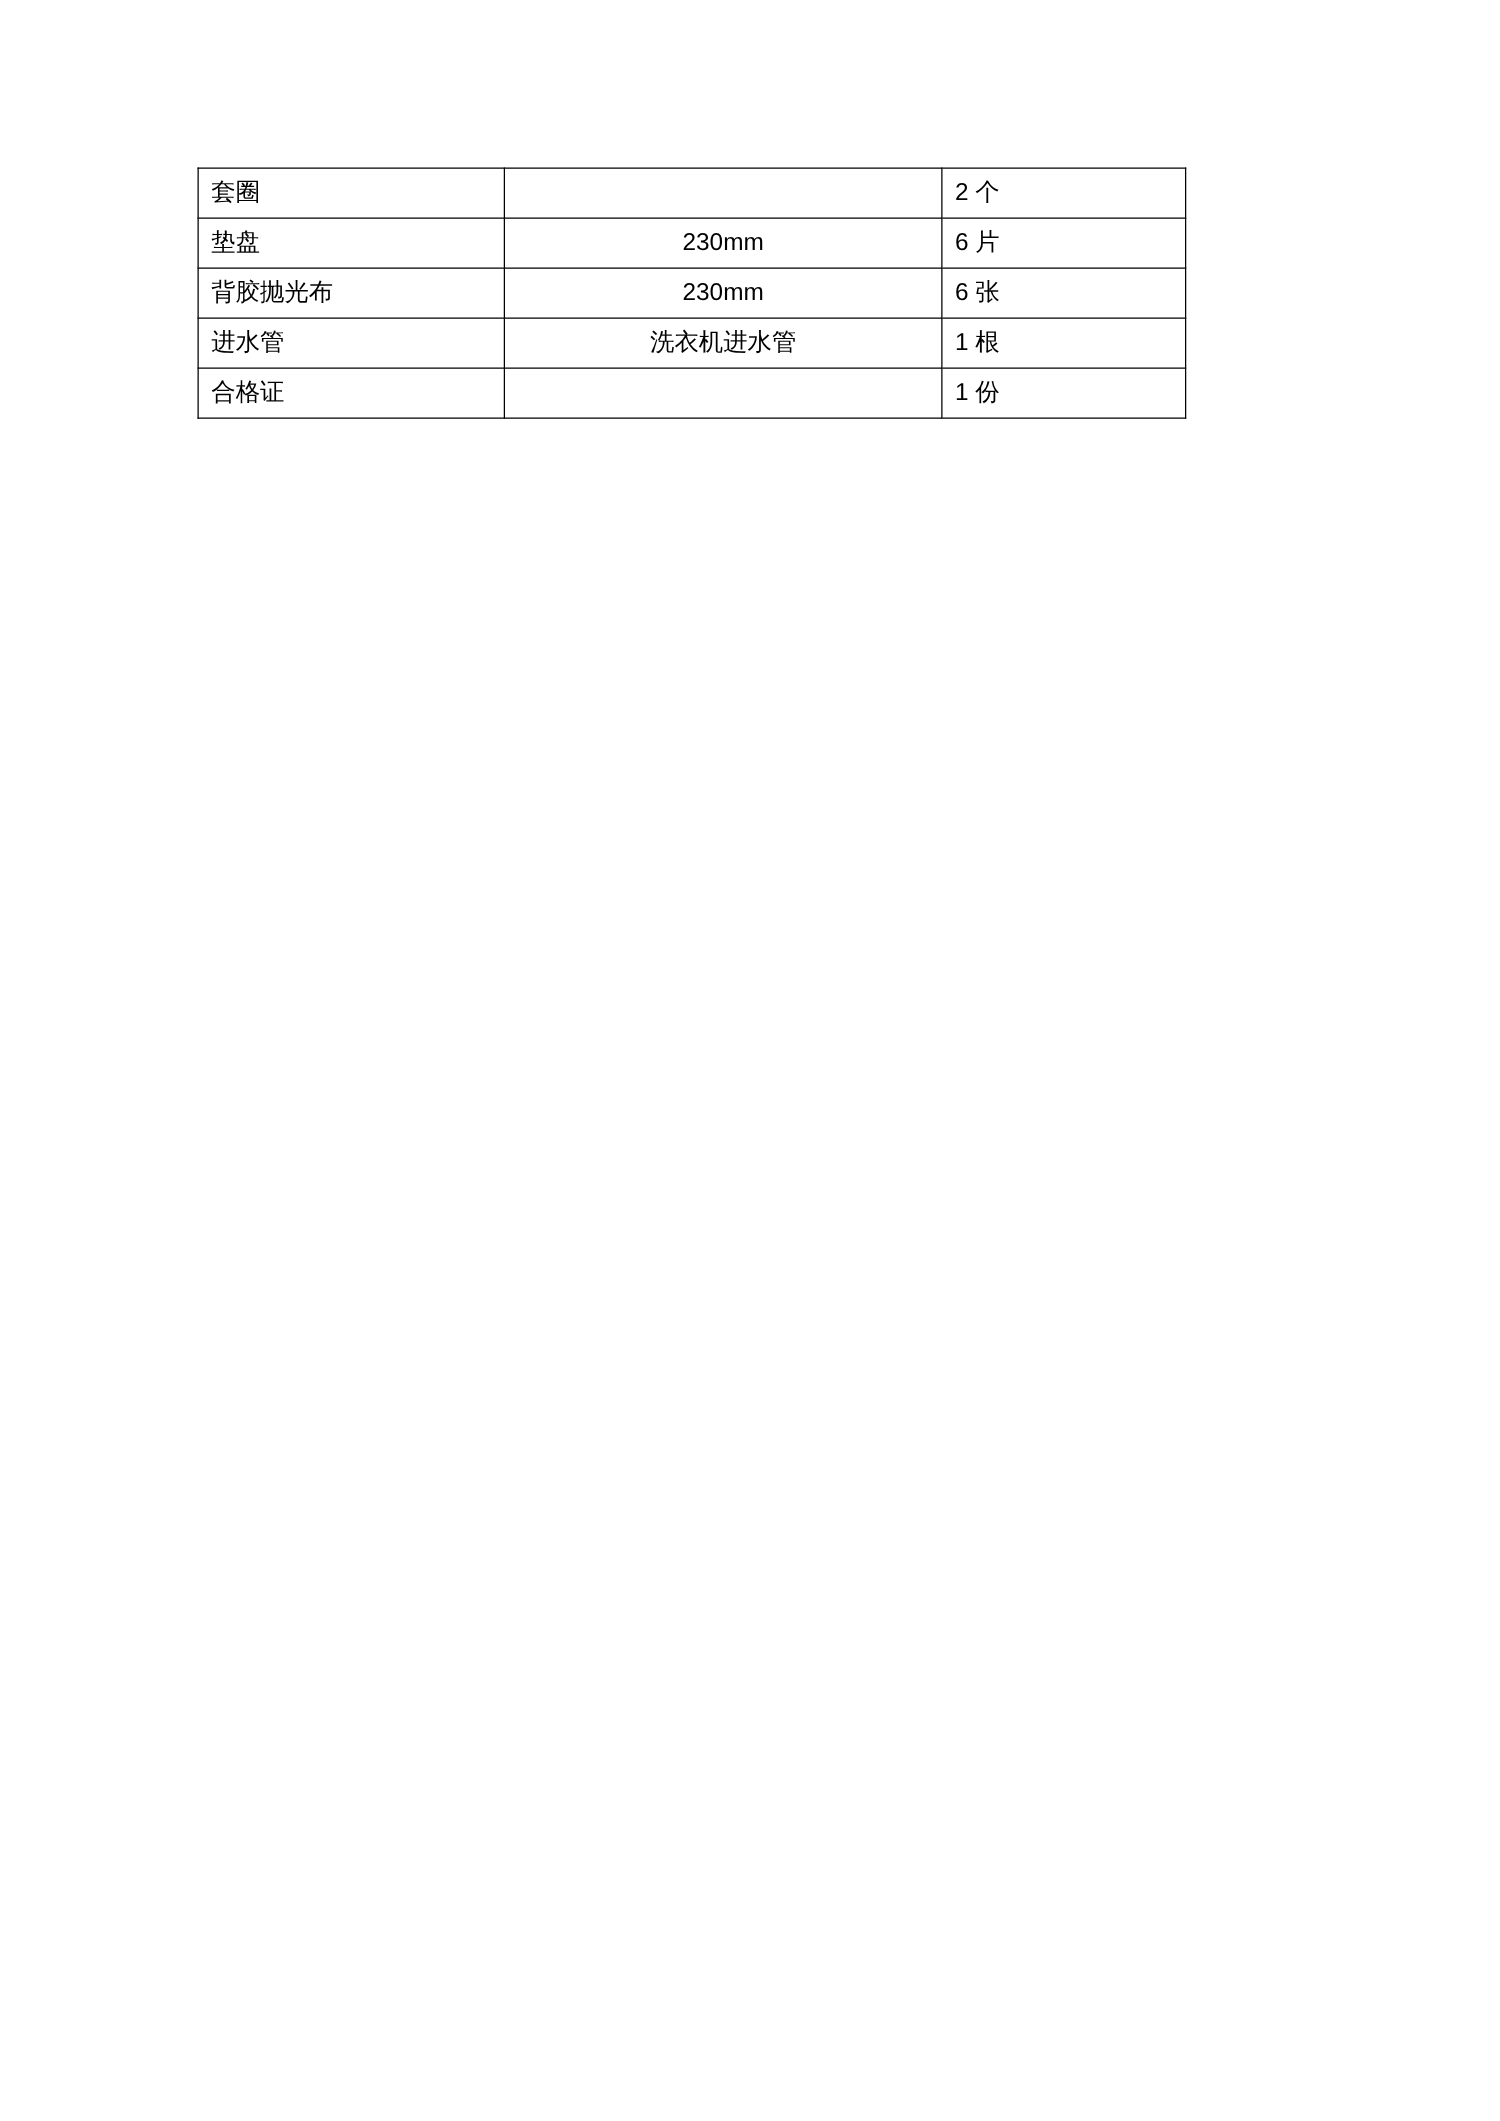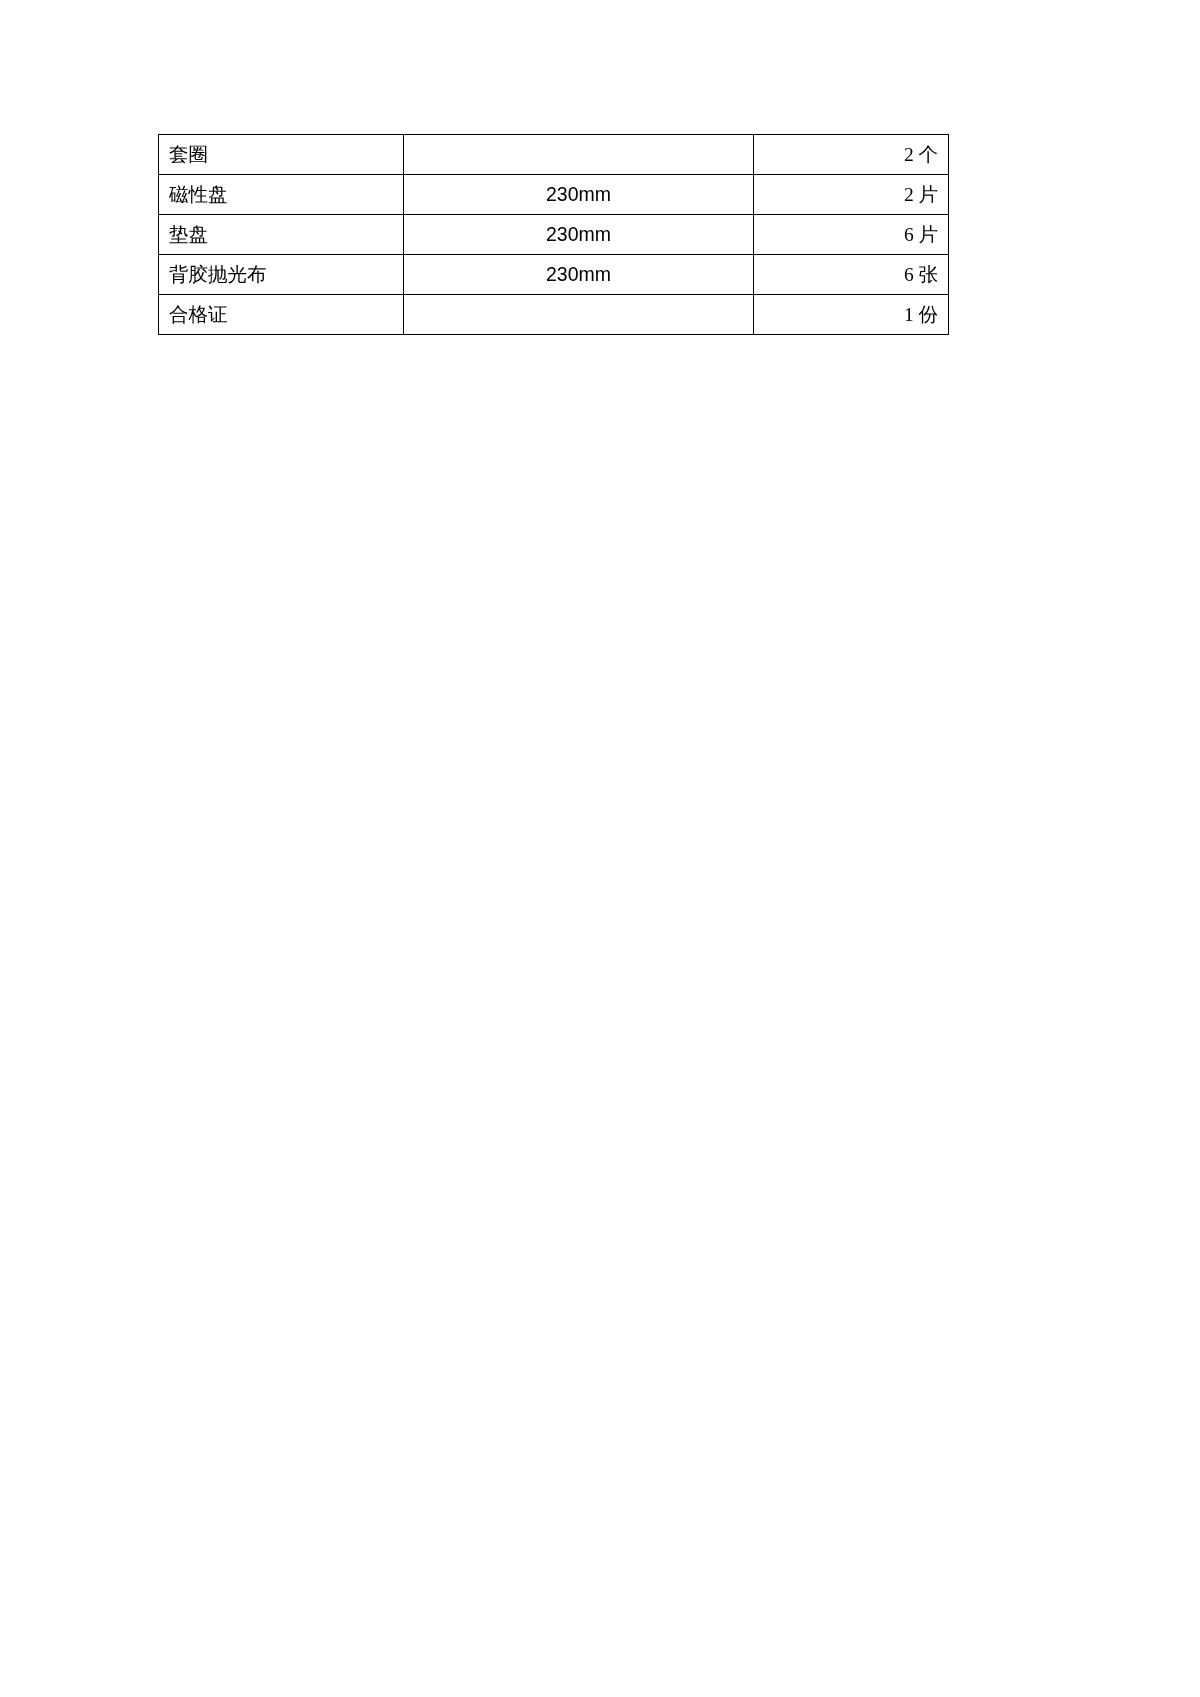--- a/index.html
+++ b/index.html
@@ -44,55 +44,54 @@
     white-space: nowrap;
     overflow: hidden;
   }
   .parts-table td.name {
     text-align: left;
   }
   .parts-table td.spec {
     text-align: center;
   }
   .parts-table td.qty {
-    text-align: right;
-    font-family: Liberation Serif, serif;
+    text-align: left;
   }
 </style>
 </head>
 <body>
 
 <div class="page">
 
   <table class="parts-table">
     <colgroup>
       <col class="c1">
       <col class="c2">
       <col class="c3">
     </colgroup>
     <tbody>
       <tr>
         <td class="name">套圈</td>
         <td class="spec"></td>
         <td class="qty">2 个</td>
       </tr>
       <tr>
-        <td class="name">磁性盘</td>
-        <td class="spec">230mm</td>
-        <td class="qty">2 片</td>
-      </tr>
-      <tr>
         <td class="name">垫盘</td>
         <td class="spec">230mm</td>
         <td class="qty">6 片</td>
       </tr>
       <tr>
         <td class="name">背胶抛光布</td>
         <td class="spec">230mm</td>
         <td class="qty">6 张</td>
+      </tr>
+      <tr>
+        <td class="name">进水管</td>
+        <td class="spec">洗衣机进水管</td>
+        <td class="qty">1 根</td>
       </tr>
       <tr>
         <td class="name">合格证</td>
         <td class="spec"></td>
         <td class="qty">1 份</td>
       </tr>
     </tbody>
   </table>
 
 </div>

